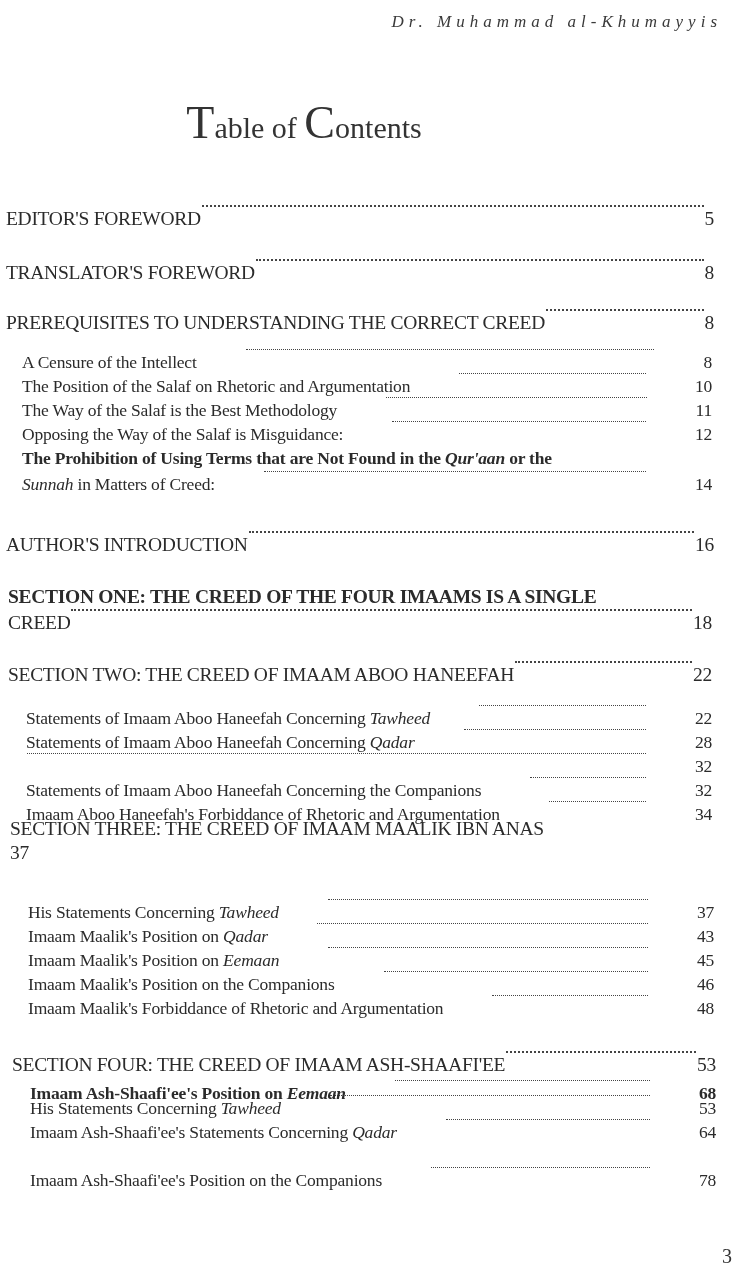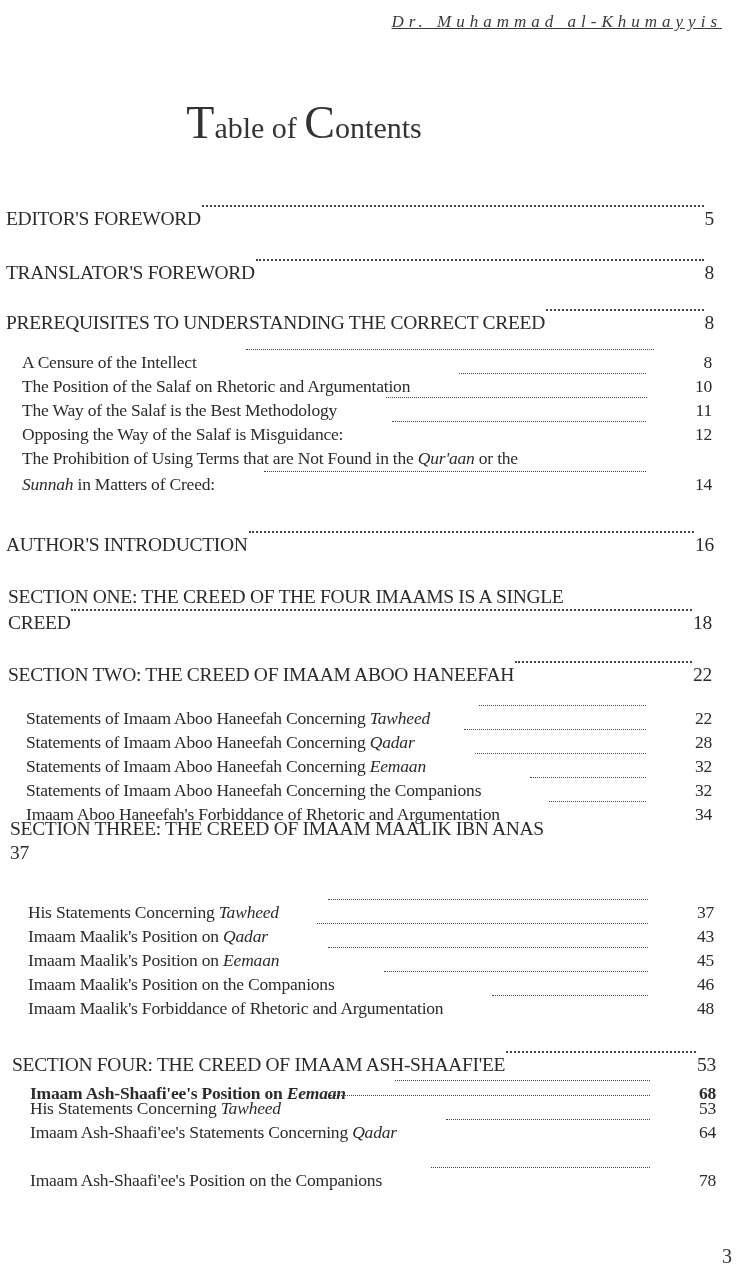--- a/index.html
+++ b/index.html
@@ -3,21 +3,21 @@
   <meta charset="utf-8">
   <style>
     html, body { margin: 0; padding: 0; background: #ffffff; }
     body {
       width: 756px; height: 1280px; position: relative; overflow: hidden;
       font-family: "Liberation Serif", "DejaVu Serif", serif;
       color: #2b2b2b;
     }
     .running-head {
       position: absolute; top: 12px; right: 34px;
-      font-style: italic; font-size: 17px; letter-spacing: 5px; color: #3a3a3a; text-decoration: underline;
+      font-style: italic; font-size: 17px; letter-spacing: 5px; color: #3a3a3a;
     }
     .page-title {
       position: absolute; top: 96px; left: 0; width: 608px; text-align: center;
       font-size: 30px; color: #333;
       font-family: "Liberation Serif", serif;
     }
     .page-title .big { font-size: 46px; }
     .toc { position: absolute; left: 0; top: 0; width: 756px; }
     .entry {
       position: absolute; display: flex; align-items: flex-start;
@@ -26,21 +26,21 @@
     .entry .label { flex: 0 0 auto; }
     .entry .leader {
       flex: 1 1 auto; overflow: hidden; margin: 0 1px;
       border-bottom: 2px dotted #444; height: 0; position: relative; top: -3px;
       align-self: auto;
     }
     .entry .page { flex: 0 0 auto; }
     .major { font-size: 19.5px; letter-spacing: -0.3px; }
     .minor { font-size: 17.5px; letter-spacing: -0.2px; gap: 48px; }
     .minor .leader { border-bottom-width: 1.5px; top: -3px; }
-    .wrap-first { position: absolute; white-space: nowrap; }
+    .wrap-first { position: absolute; white-space: nowrap; font-weight: bold; }
     i { font-style: italic; }
     .folio { position: absolute; right: 24px; top: 1245px; font-size: 20px; color: #333; }
   </style>
 </head>
 <body>
 
 <div class="running-head">Dr. Muhammad al-Khumayyis</div>
 
 <div class="page-title">
   <span class="big">T</span><span>able of </span><span class="big">C</span><span>ontents</span>
@@ -119,21 +119,20 @@
     <span class="label"><span>Statements of Imaam Aboo Haneefah Concerning </span><i>Tawheed</i></span>
     <span class="leader"></span>
     <span class="page">22</span>
   </div>
   <div class="entry minor" style="left:26px; right:44px; top:732px;">
     <span class="label"><span>Statements of Imaam Aboo Haneefah Concerning </span><i>Qadar</i></span>
     <span class="leader"></span>
     <span class="page">28</span>
   </div>
   <div class="entry minor" style="left:26px; right:44px; top:756px;">
-    <span class="label"><span>Statements of Imaam Aboo Haneefah Concerning </span><i>Eemaan</i></span>
     <span class="leader"></span>
     <span class="page">32</span>
   </div>
   <div class="entry minor" style="left:26px; right:44px; top:780px;">
     <span class="label"><span>Statements of Imaam Aboo Haneefah Concerning the Companions</span></span>
     <span class="leader"></span>
     <span class="page">32</span>
   </div>
   <div class="entry minor" style="left:26px; right:44px; top:804px;">
     <span class="label"><span>Imaam Aboo Haneefah's Forbiddance of Rhetoric and Argumentation</span></span>

